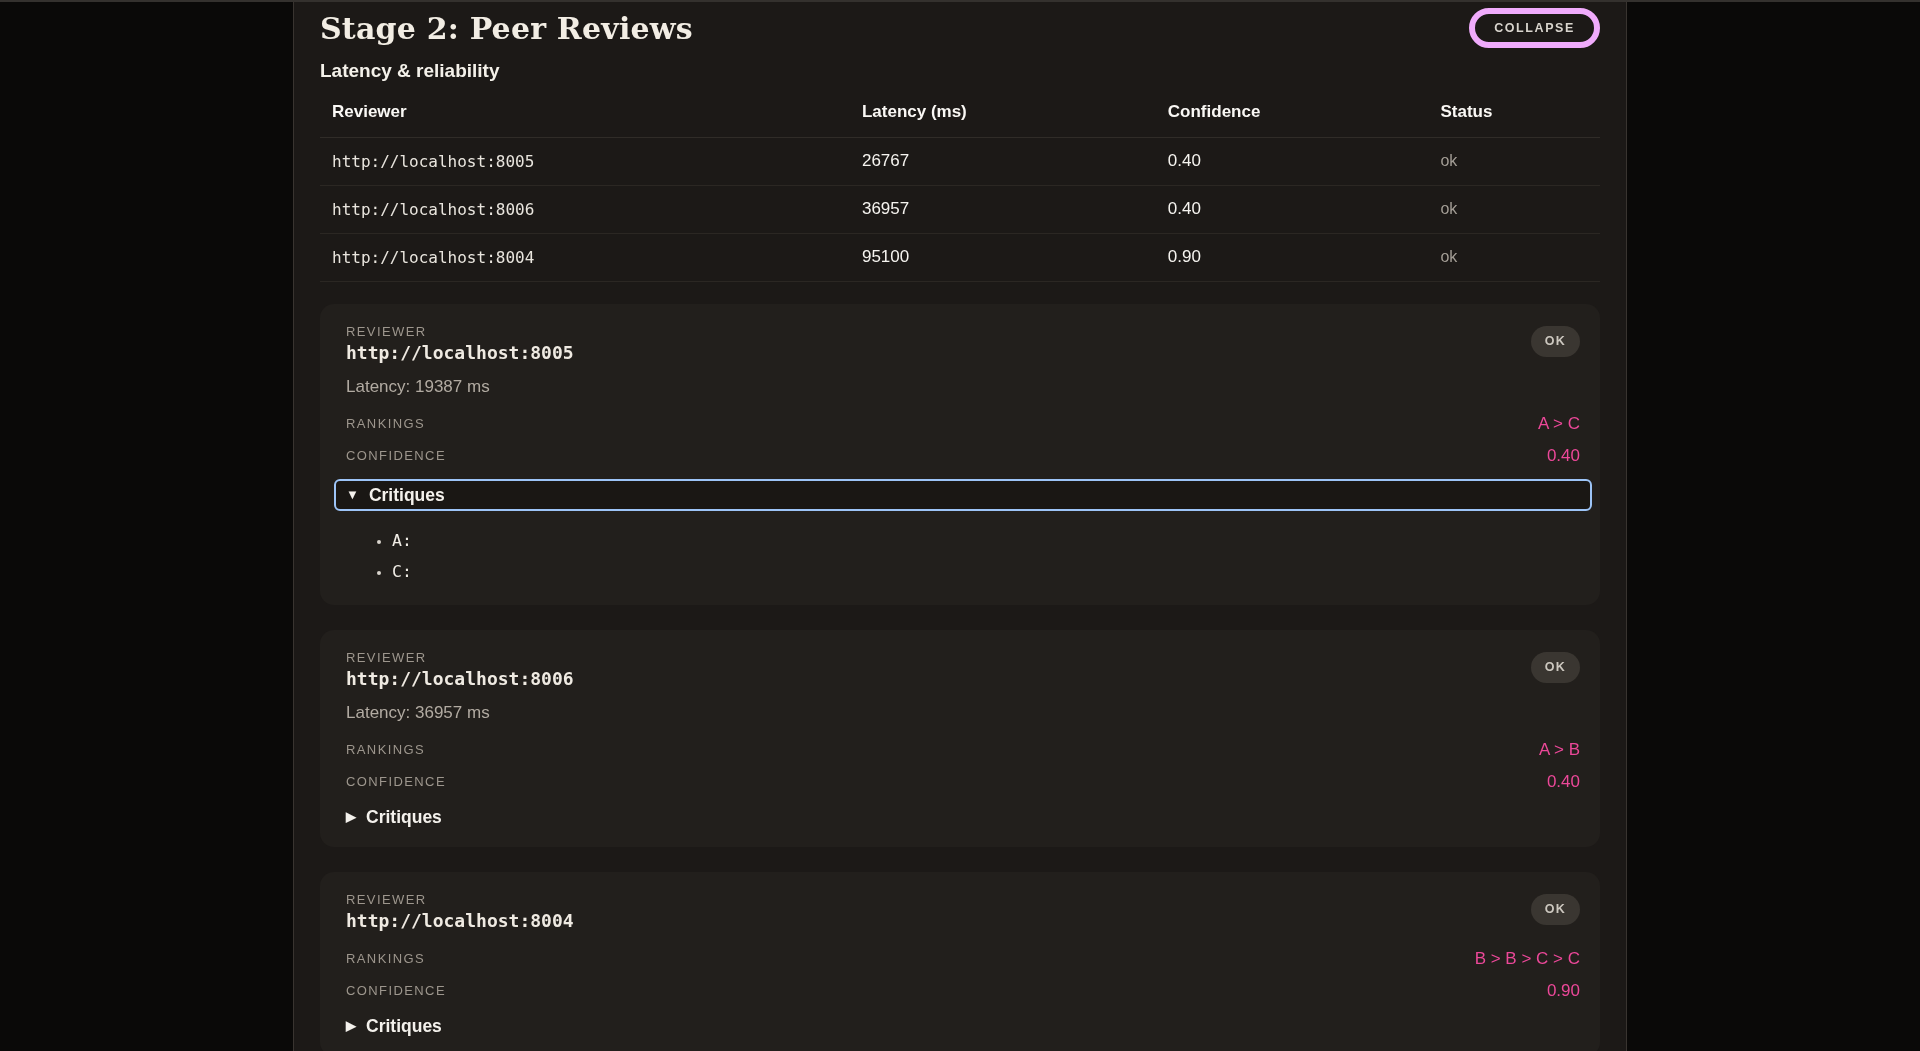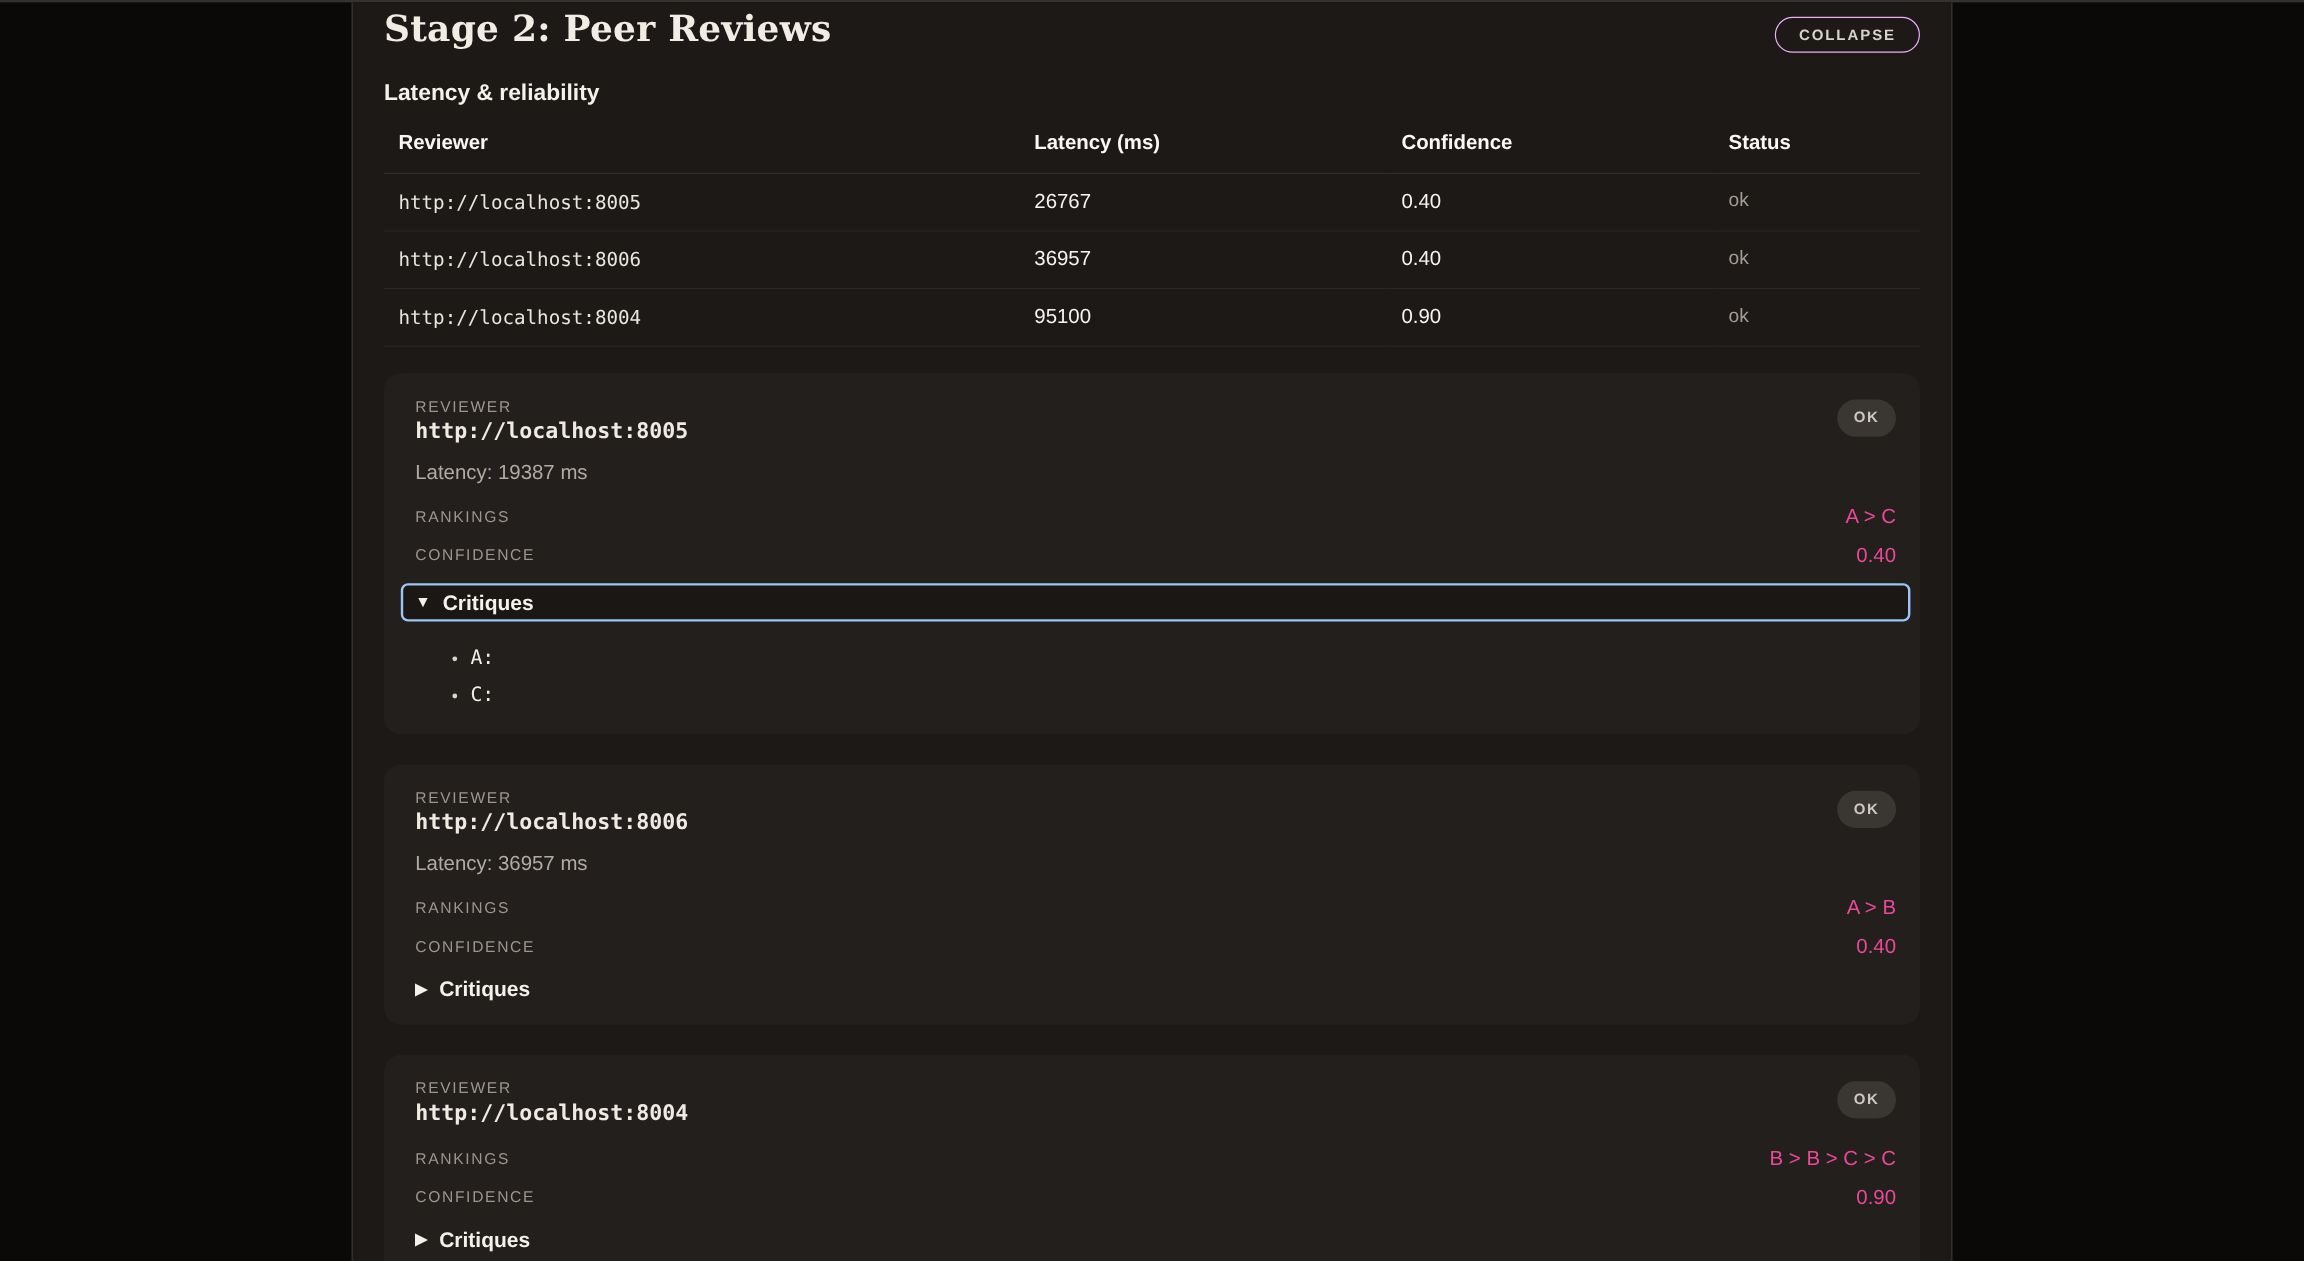--- a/index.html
+++ b/index.html
@@ -25,30 +25,30 @@
   
   .stage-header { display:flex; justify-content:space-between; align-items:flex-end; }
   .stage-title {
     font-family:"DejaVu Serif", serif;
     font-weight:bold; font-size:30px; line-height:38px;
     color:#f2ede4; letter-spacing:0.2px;
   }
   .collapse-btn {
     margin-top:2px;
     background:transparent;
-    border:1px solid #f0abfc;
+    border:6px solid #f0abfc;
     border-radius:999px;
     color:#d8d4cd;
     font-family:"Liberation Sans", sans-serif;
     font-size:12.5px; font-weight:bold; letter-spacing:1.6px;
     padding:8px 19px; line-height:12px;
     cursor:pointer;
   }
   .subtitle {
-    margin-top:23px;
+    margin-top:12px;
     font-size:19px; font-weight:bold; color:#f4f1ea; line-height:22px;
   }
   
   table.lat-table { width:100%; border-collapse:collapse; margin-top:16px; }
   .lat-table th {
     text-align:left; font-size:17px; font-weight:bold; color:#faf8f5;
     padding:4px 12px 15px 12px;
     border-bottom:1px solid #302c28;
   }
   .lat-table td {

